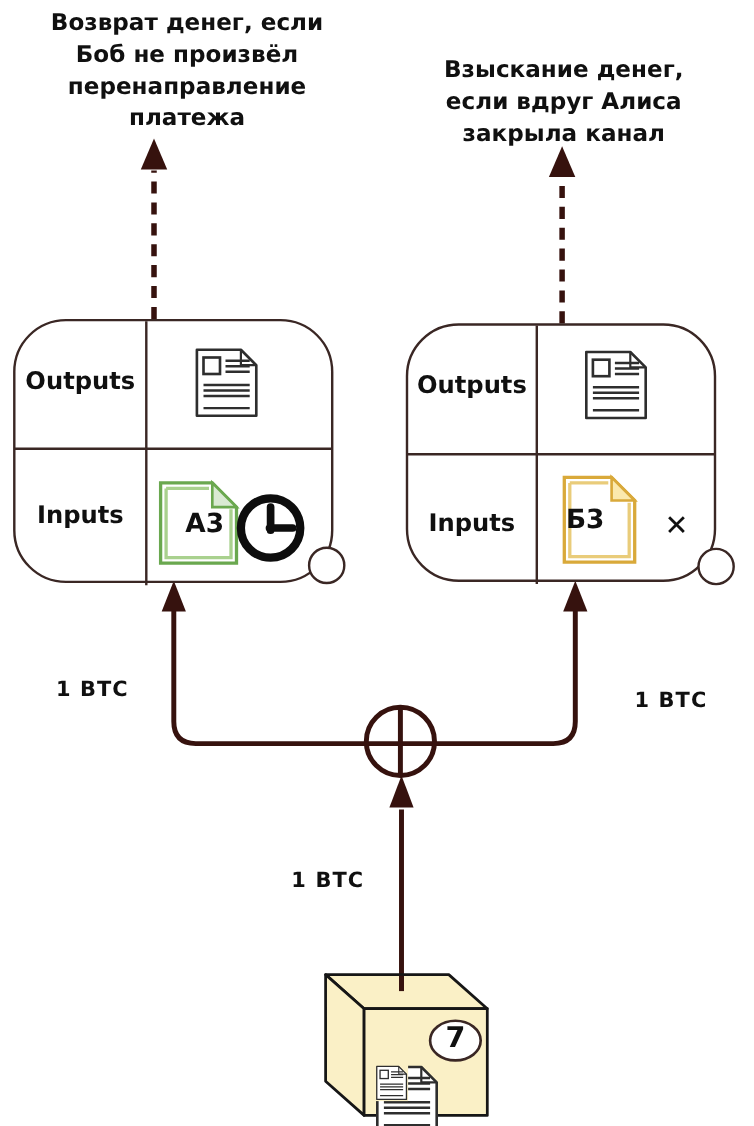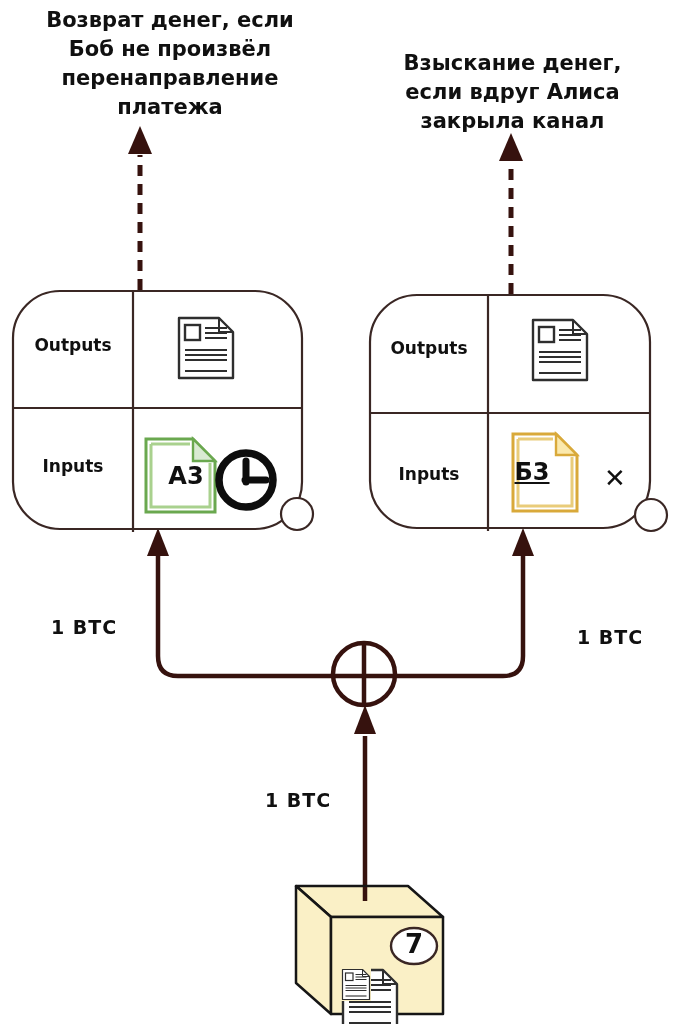--- a/index.html
+++ b/index.html
@@ -4,21 +4,21 @@
 <style>
   html,body{margin:0;padding:0;background:#fff;}
   .stage{
     position:relative;width:685px;height:1024px;background:#ffffff;
     font-family:"DejaVu Sans","Liberation Sans",sans-serif;color:#111;
     overflow:hidden;
   }
   .layer{position:absolute;left:0;top:0;}
   .txt{position:absolute;color:#101010;}
   .note{text-align:center;white-space:pre-line;font-size:21px;line-height:29px;font-weight:600;}
-  .cell-label{font-size:17px;text-align:center;font-weight:600;}
+  .cell-label{font-size:22px;text-align:center;font-weight:600;}
   .doc-label{font-size:24px;text-align:center;font-weight:600;}
   .amount{font-size:19px;font-weight:600;text-align:center;letter-spacing:1px;}
   .cross{font-size:26px;font-weight:700;text-align:center;}
   .blocknum{font-size:26px;font-weight:600;text-align:center;}
 </style>
 </head>
 <body>
 
 <div class="stage">
 
@@ -118,21 +118,21 @@
 если вдруг Алиса
 закрыла канал</div>
 
   <div class="txt cell-label" style="left:13px;top:335px;width:120px;">Outputs</div>
   <div class="txt cell-label" style="left:13px;top:456px;width:120px;">Inputs</div>
 
   <div class="txt cell-label" style="left:370px;top:338px;width:118px;">Outputs</div>
   <div class="txt cell-label" style="left:370px;top:464px;width:118px;">Inputs</div>
 
   <div class="txt doc-label" style="left:146px;top:462px;width:80px;">А3</div>
-  <div class="txt doc-label" style="left:513px;top:458px;width:38px;text-decoration:underline;">Б3</div>
+  <div class="txt doc-label" style="left:513px;top:458px;width:38px;">Б3</div>
 
   <div class="txt cross" style="left:599px;top:463px;width:32px;">✕</div>
 
   <div class="txt amount" style="left:38px;top:616px;width:92px;">1 BTC</div>
   <div class="txt amount" style="left:564px;top:626px;width:92px;">1 BTC</div>
   <div class="txt amount" style="left:252px;top:789px;width:92px;">1 BTC</div>
 
   <div class="txt blocknum" style="left:392px;top:929px;width:44px;">7</div>
 </div>
 

